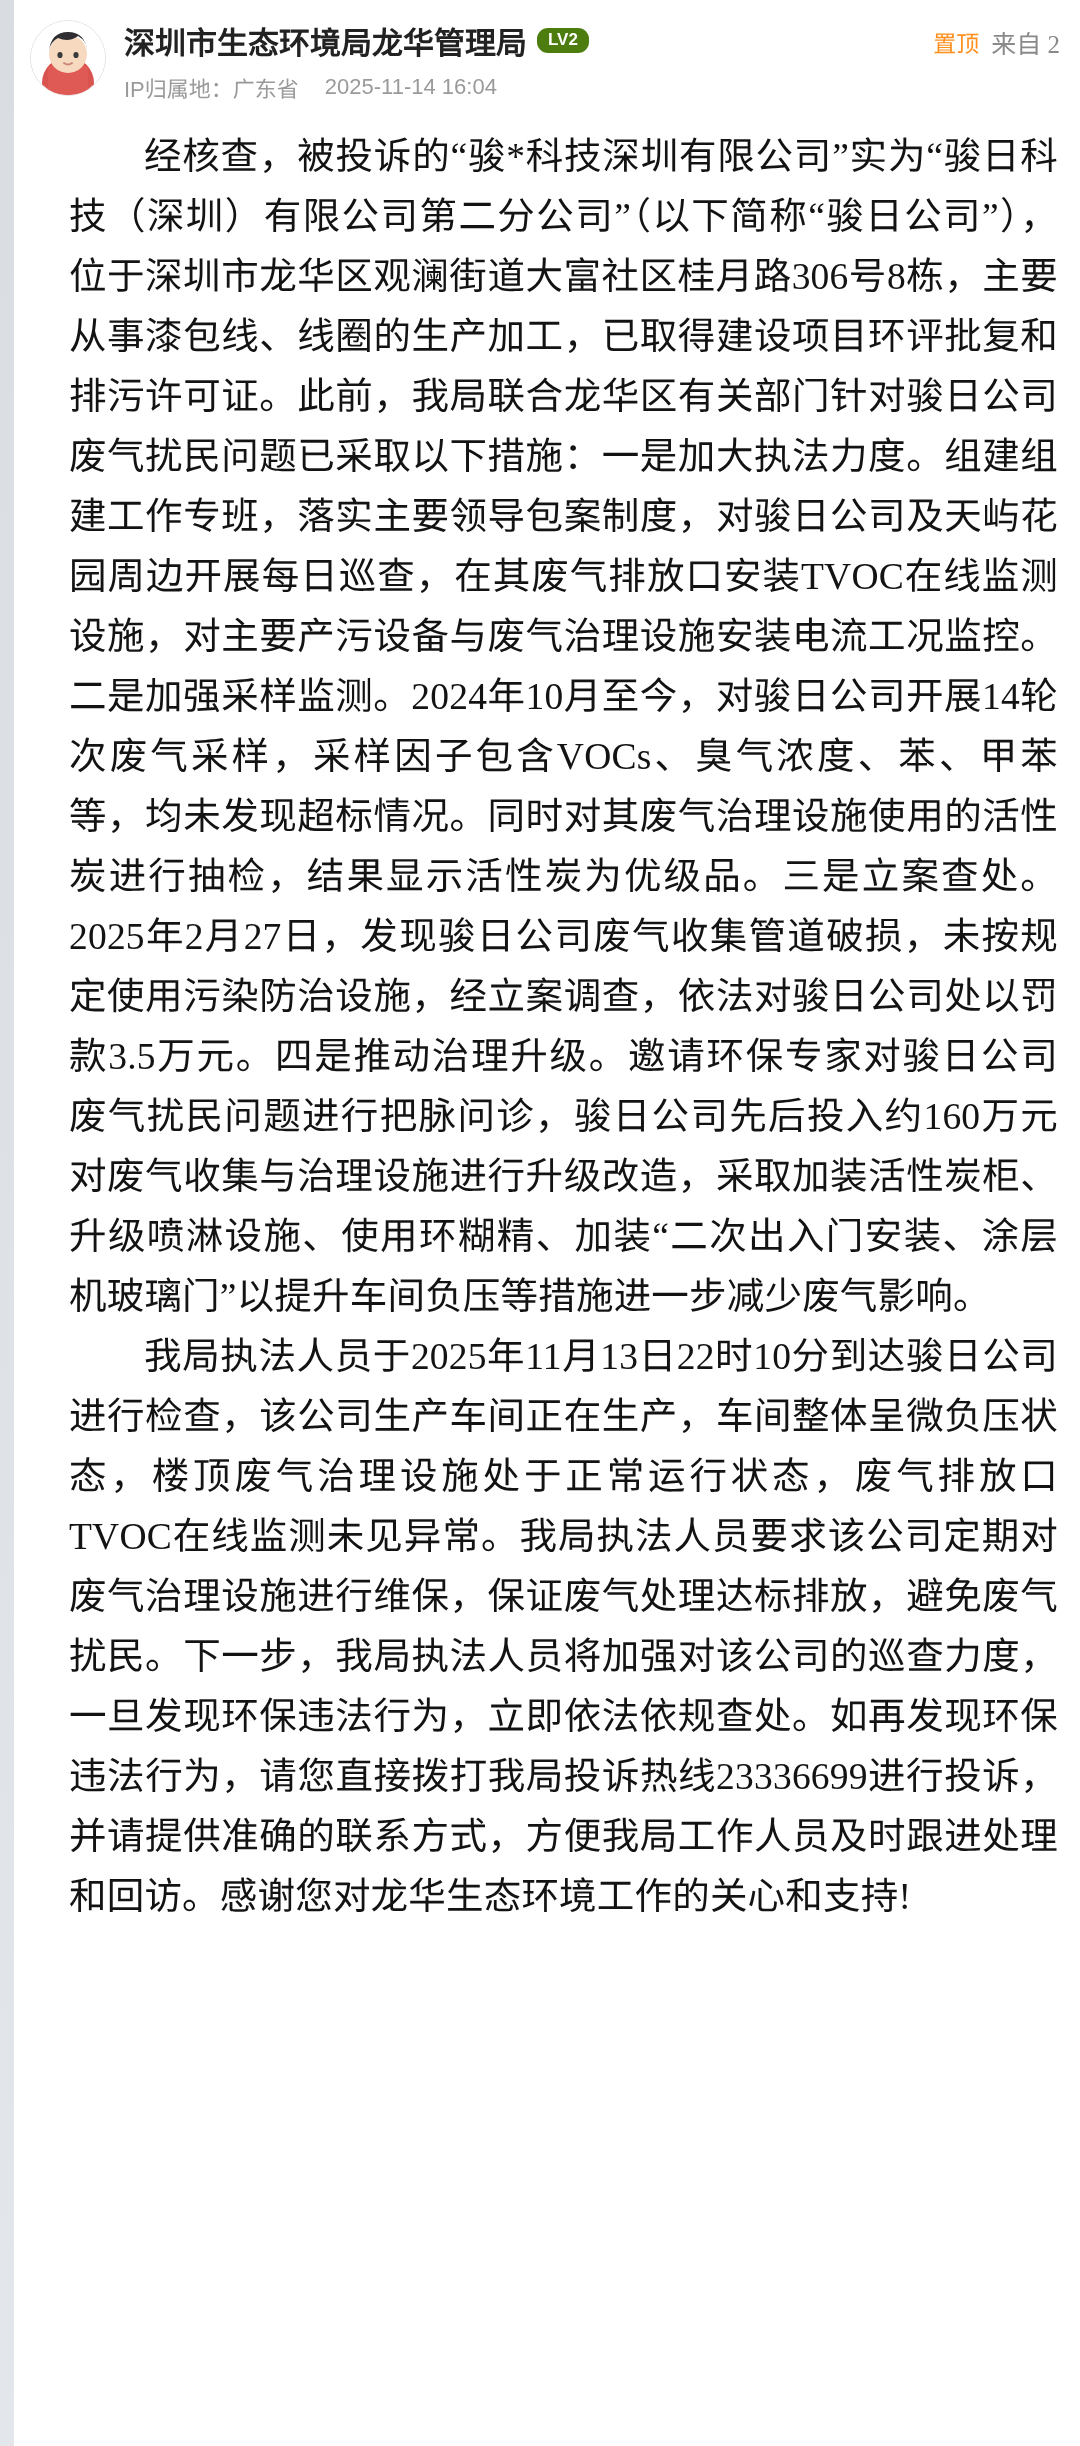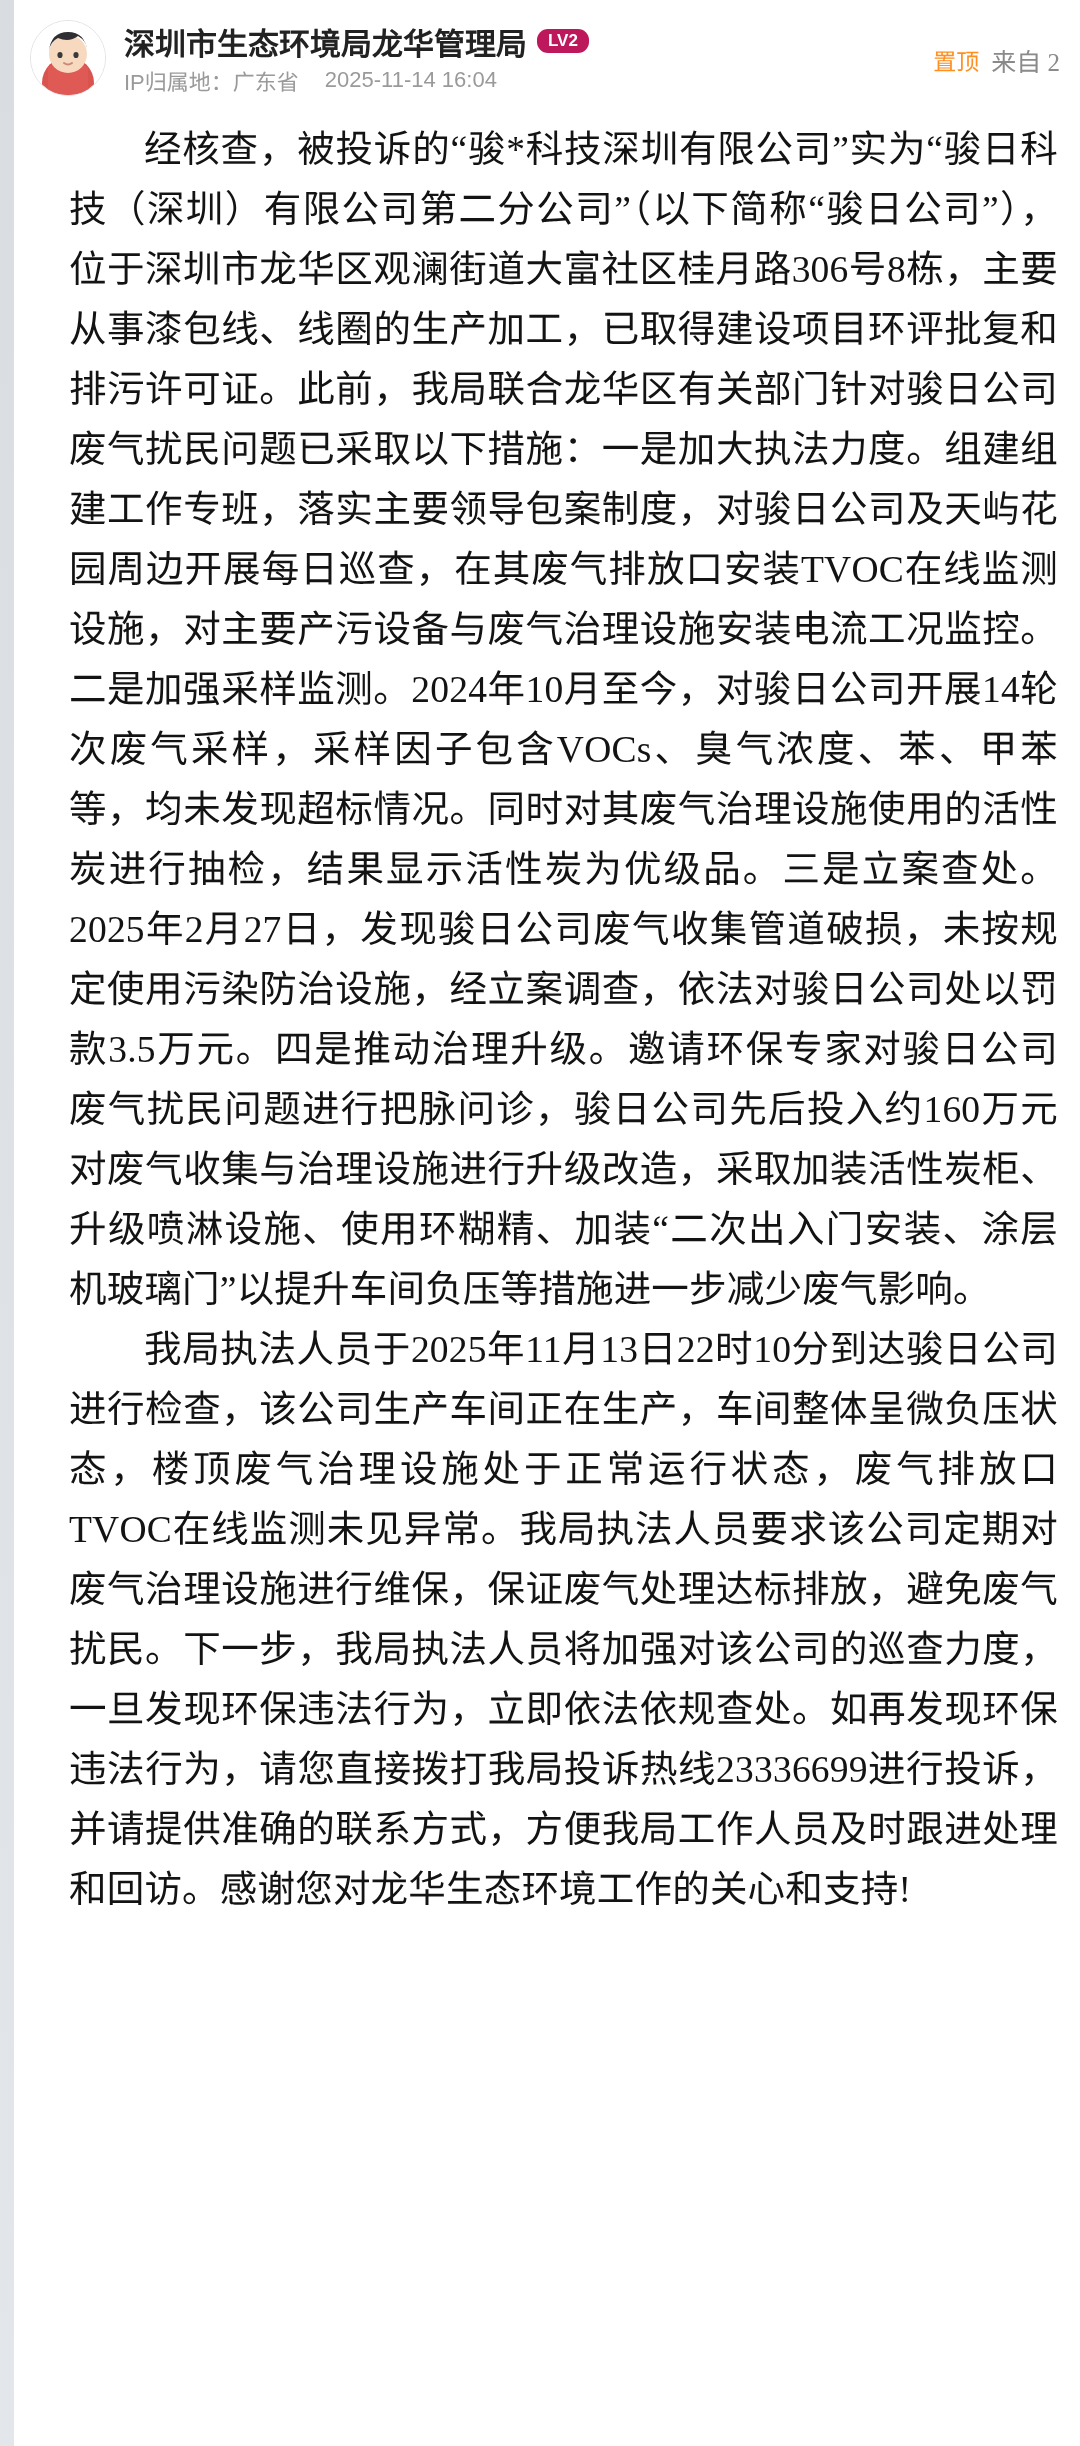--- a/index.html
+++ b/index.html
@@ -26,21 +26,21 @@
   .left-rail {
     position: absolute;
     left: 0;
     top: 0;
     bottom: 0;
     width: 14px;
     background: linear-gradient(to bottom, #d9dde2 0%, #e3e6ea 100%);
   }
   .header {
     display: flex;
-    align-items: center;
+    align-items: flex-start;
     padding: 18px 20px 10px 16px;
     box-sizing: border-box;
   }
   .avatar {
     width: 74px;
     height: 74px;
     border-radius: 50%;
     background: #ffffff;
     border: 1px solid #e2e2e2;
     flex: 0 0 auto;
@@ -65,31 +65,31 @@
     font-size: 31px;
     font-weight: 700;
     color: #222;
     letter-spacing: 0px;
   }
   .lv-badge {
     font-family: "Liberation Sans", sans-serif;
     font-size: 17px;
     font-weight: 700;
     color: #ffffff;
-    background: #be185d;
+    background: #4d7c0f;
     border-radius: 11px;
     padding: 2px 11px 3px 11px;
     line-height: 1.15;
     display: inline-block;
   }
   .sub-row {
     display: flex;
     align-items: center;
     gap: 26px;
-    margin-top: 0;
+    margin-top: 8px;
     font-family: "Liberation Sans", sans-serif;
     font-size: 22px;
     color: #9a9a9a;
     white-space: nowrap;
   }
   .head-right {
     flex: 0 0 auto;
     display: flex;
     align-items: center;
     gap: 12px;

